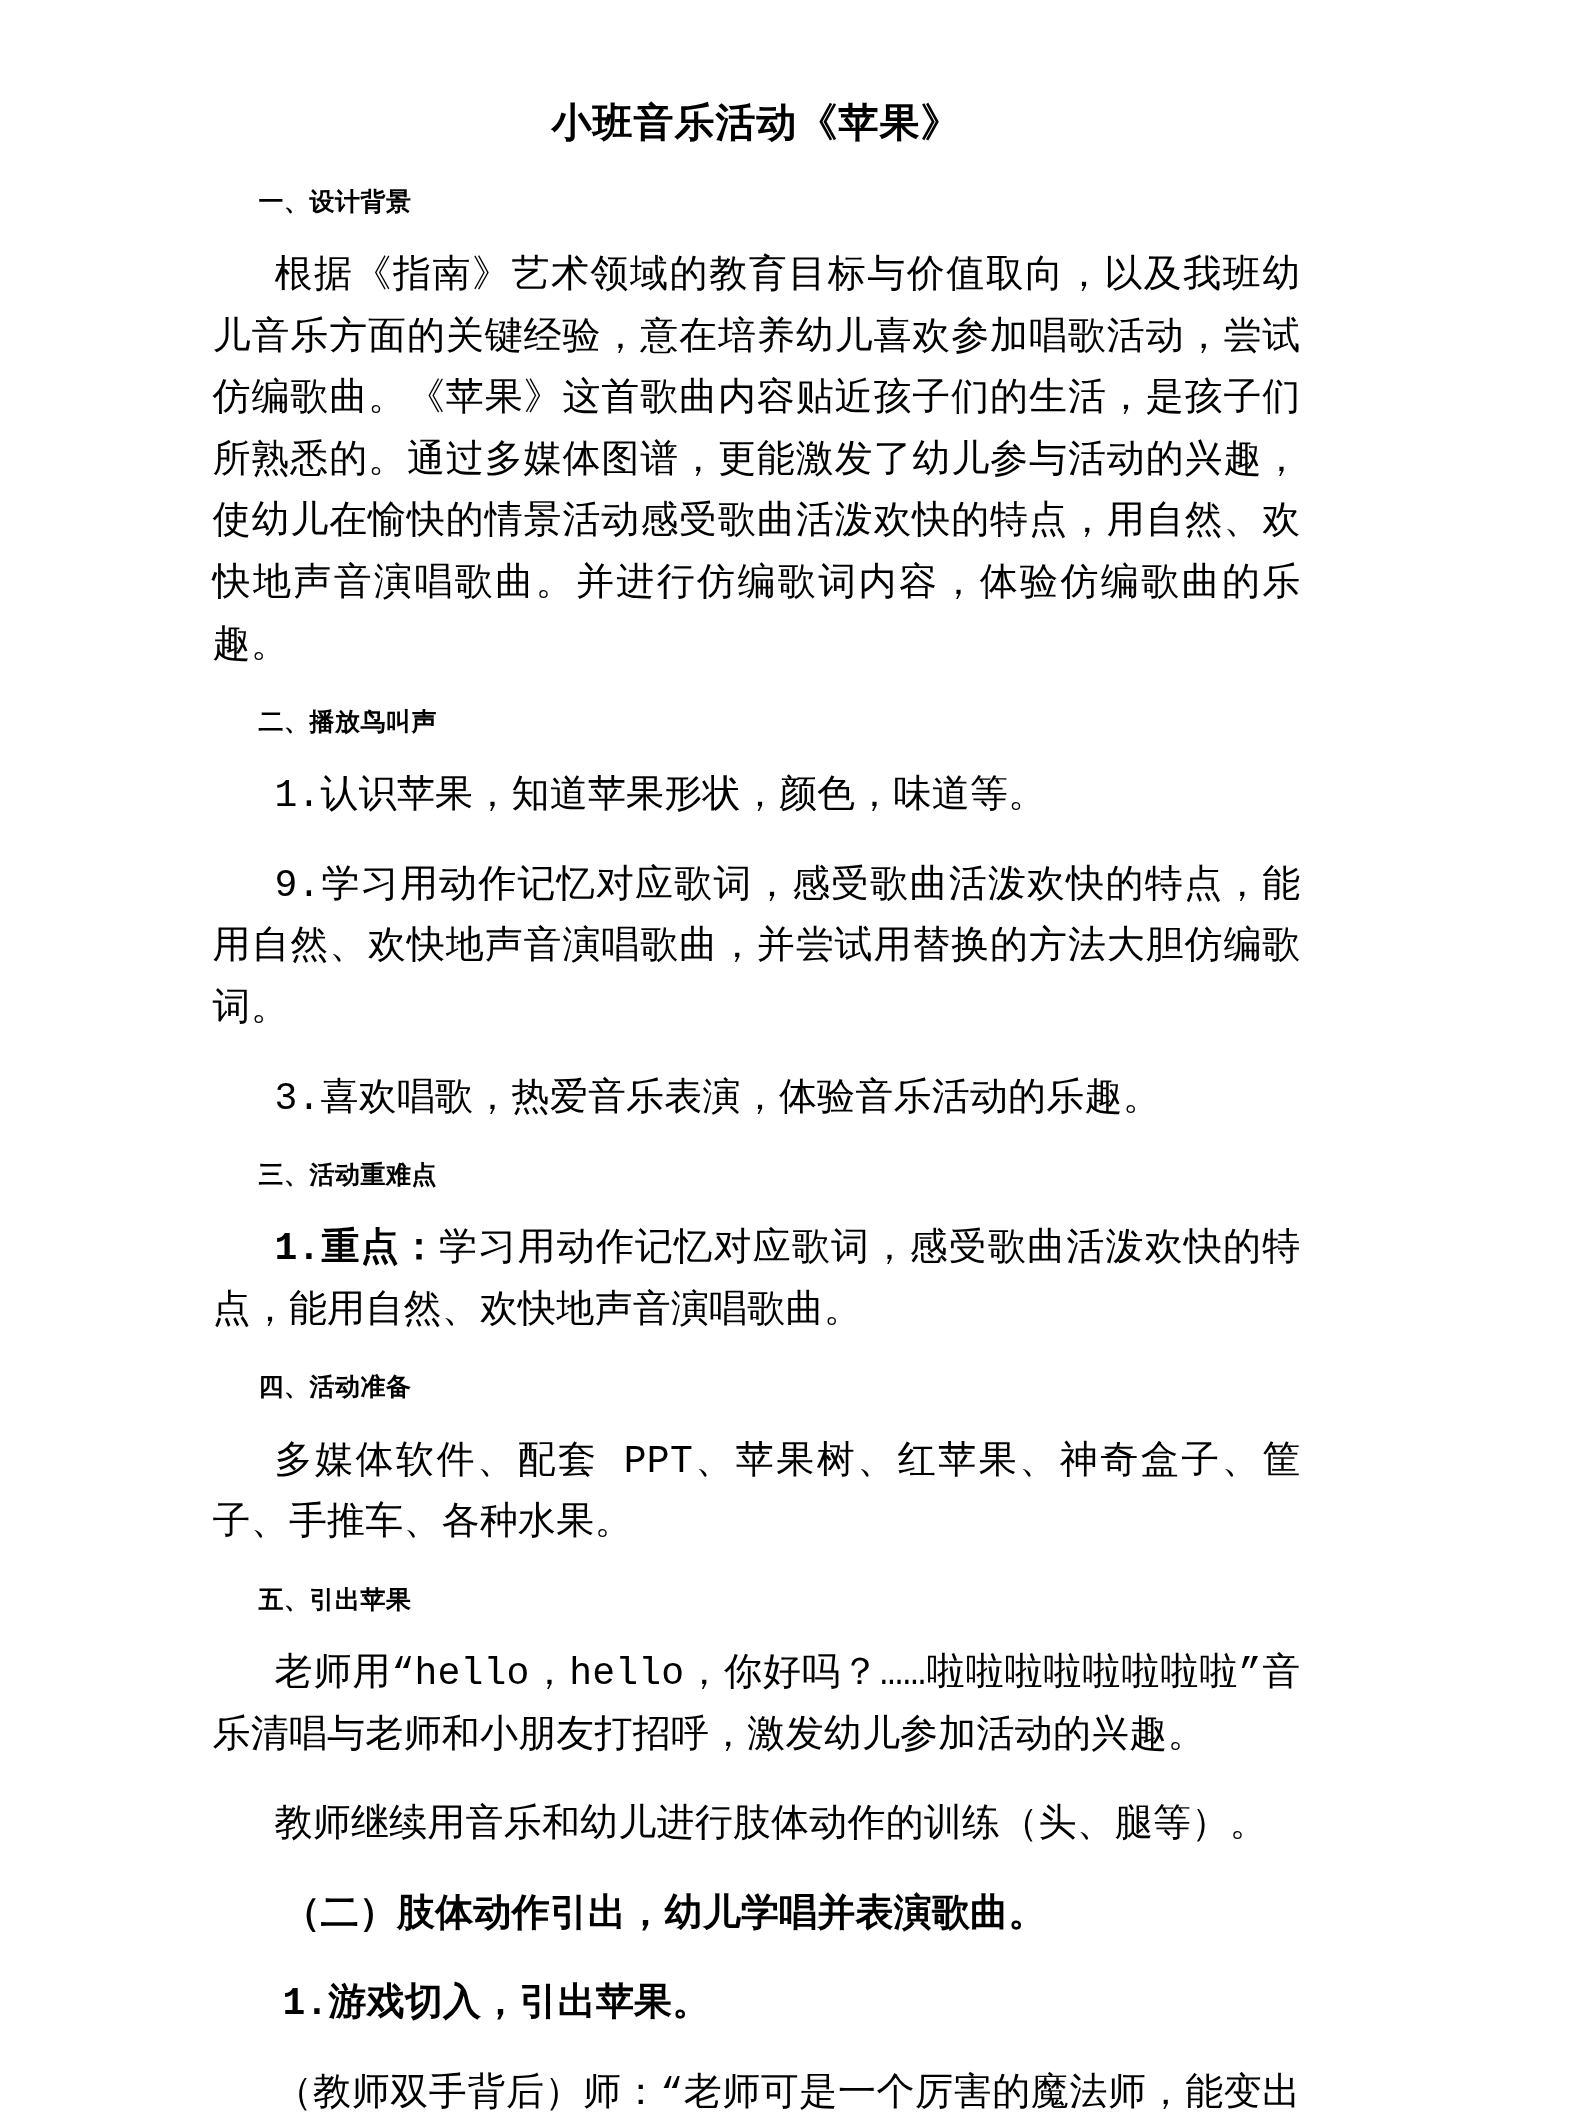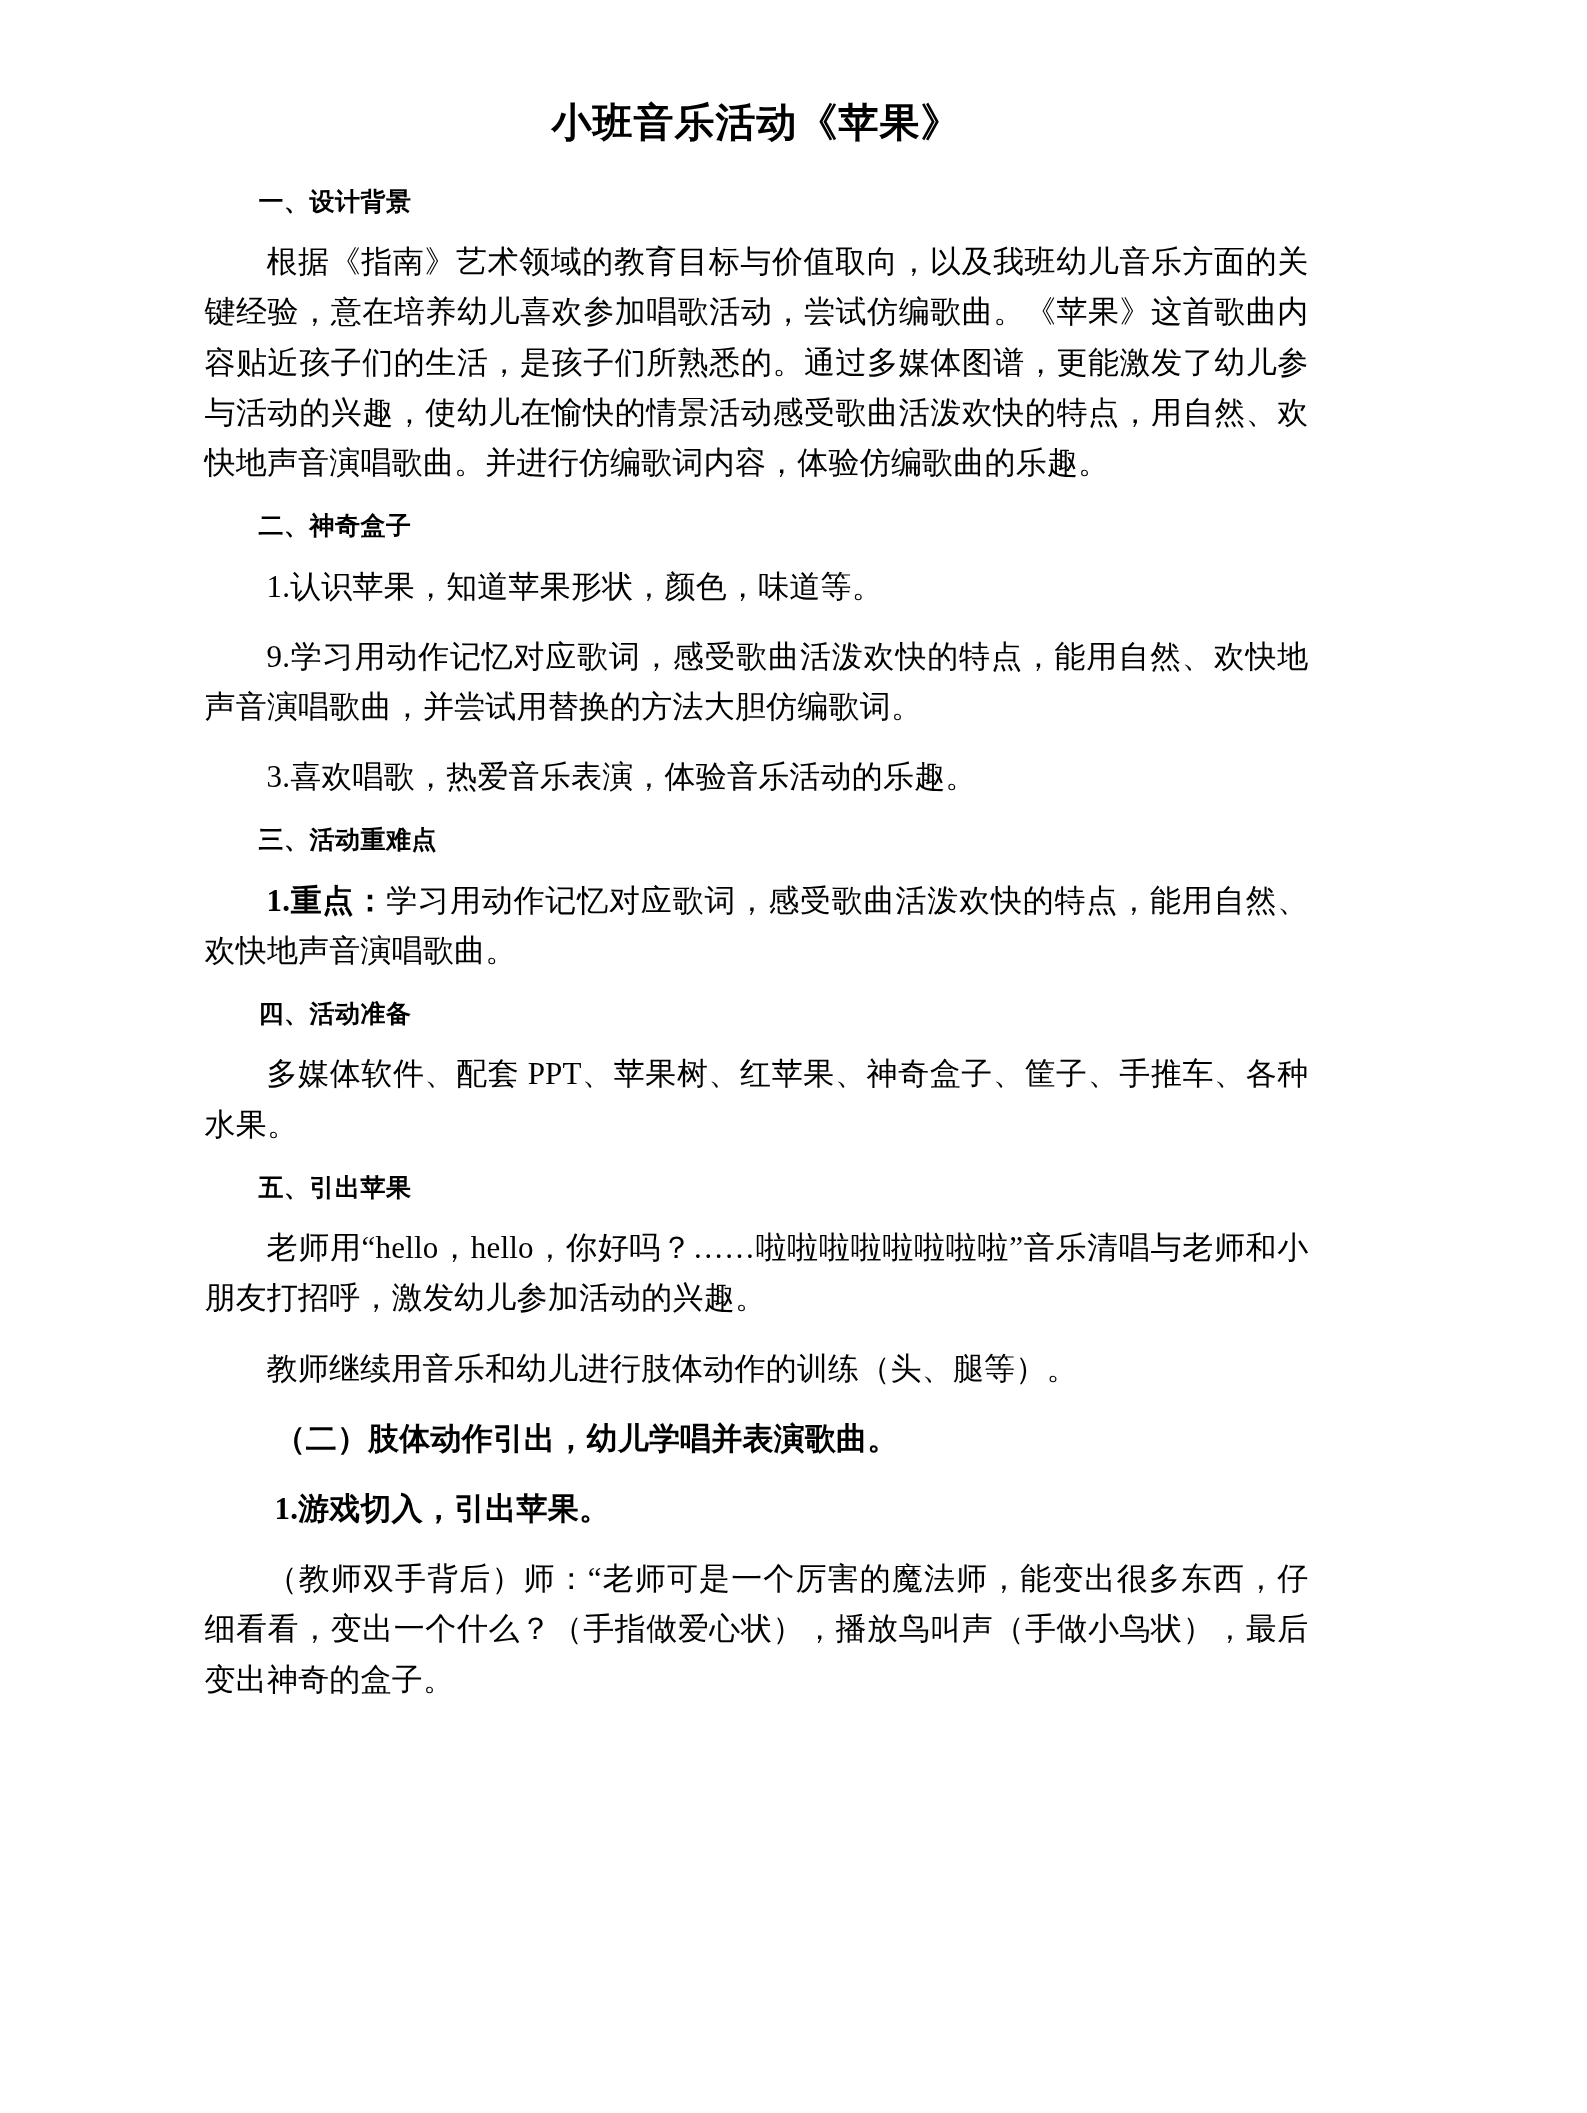--- a/index.html
+++ b/index.html
@@ -38,28 +38,29 @@
   .section-heading {
     font-size: 25px;
     font-weight: bold;
     line-height: 1.25;
     margin: 0;
     padding: 8px 0 6px 0;
     text-indent: 62px;
     letter-spacing: 0.5px;
   }
   .para {
-    font-size: 31px;
+    font-size: 38px;
     line-height: 1.62;
-    margin: 8px;
+    margin: 16px;
     padding: 6px 0 6px 0;
     text-indent: 62px;
     text-align: justify;
     text-justify: inter-ideograph;
     letter-spacing: 0.2px;
+    font-family: Liberation Mono, monospace;
   }
   .para.sub-indent {
     text-indent: 70px;
   }
   .para b, .bold {
     font-weight: bold;
   }
   .para.bold-line {
     font-weight: bold;
   }
@@ -69,21 +70,21 @@
 
 <div class="page">
   <div class="content">
 
     <h1 class="doc-title">小班音乐活动《苹果》</h1>
 
     <div class="section-heading">一、设计背景</div>
 
     <p class="para">根据《指南》艺术领域的教育目标与价值取向，以及我班幼儿音乐方面的关键经验，意在培养幼儿喜欢参加唱歌活动，尝试仿编歌曲。《苹果》这首歌曲内容贴近孩子们的生活，是孩子们所熟悉的。通过多媒体图谱，更能激发了幼儿参与活动的兴趣，使幼儿在愉快的情景活动感受歌曲活泼欢快的特点，用自然、欢快地声音演唱歌曲。并进行仿编歌词内容，体验仿编歌曲的乐趣。</p>
 
-    <div class="section-heading">二、神奇盒子</div>
+    <div class="section-heading">二、播放鸟叫声</div>
 
     <p class="para">1.认识苹果，知道苹果形状，颜色，味道等。</p>
 
     <p class="para">9.学习用动作记忆对应歌词，感受歌曲活泼欢快的特点，能用自然、欢快地声音演唱歌曲，并尝试用替换的方法大胆仿编歌词。</p>
 
     <p class="para">3.喜欢唱歌，热爱音乐表演，体验音乐活动的乐趣。</p>
 
     <div class="section-heading">三、活动重难点</div>
 
     <p class="para"><span class="bold">1.重点：</span><span>学习用动作记忆对应歌词，感受歌曲活泼欢快的特点，能用自然、欢快地声音演唱歌曲。</span></p>

